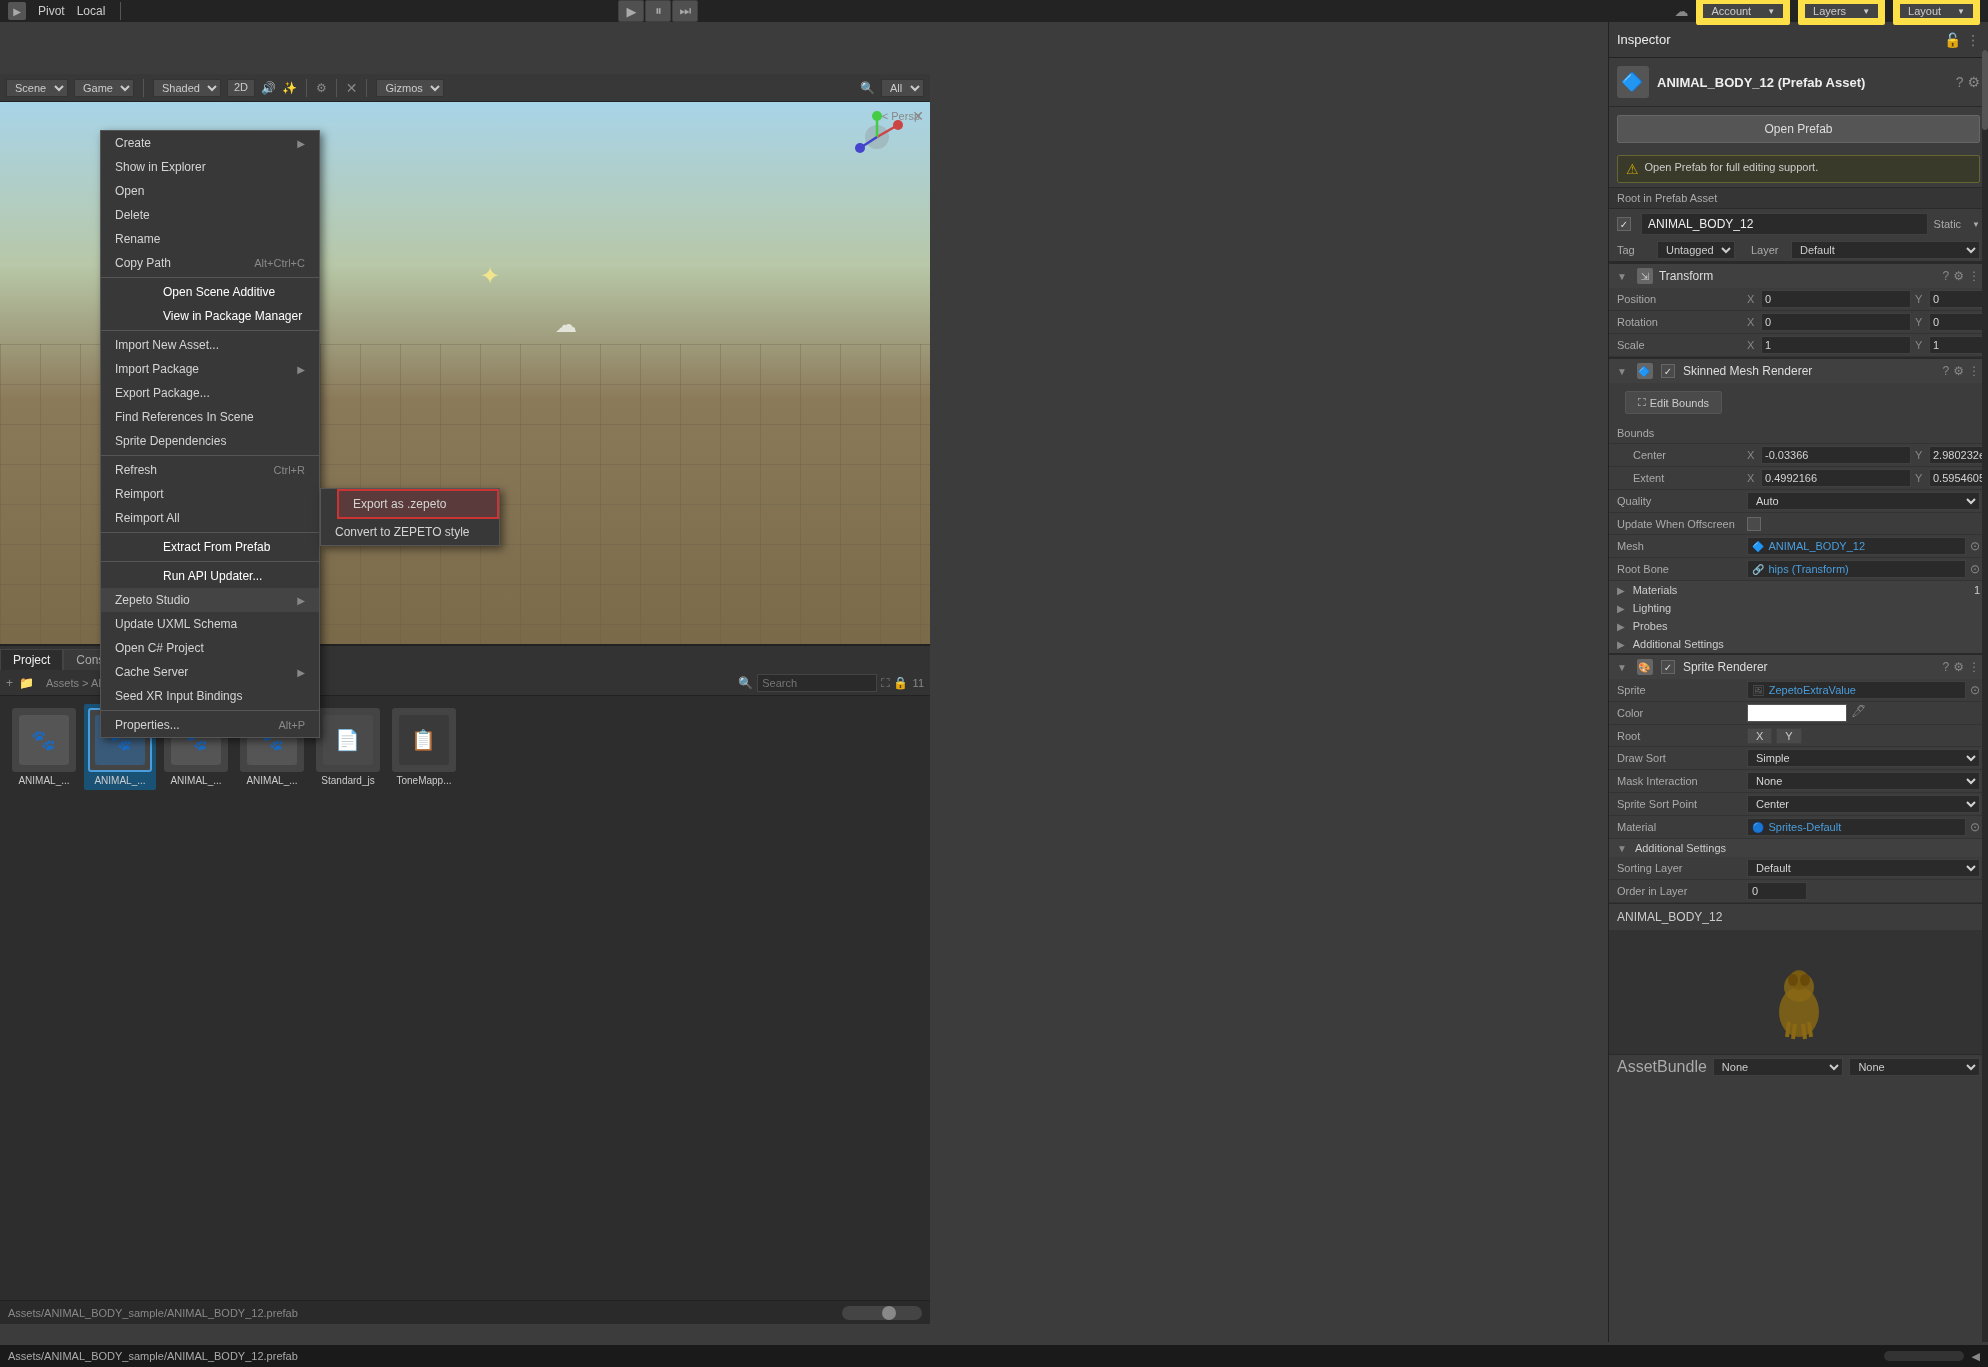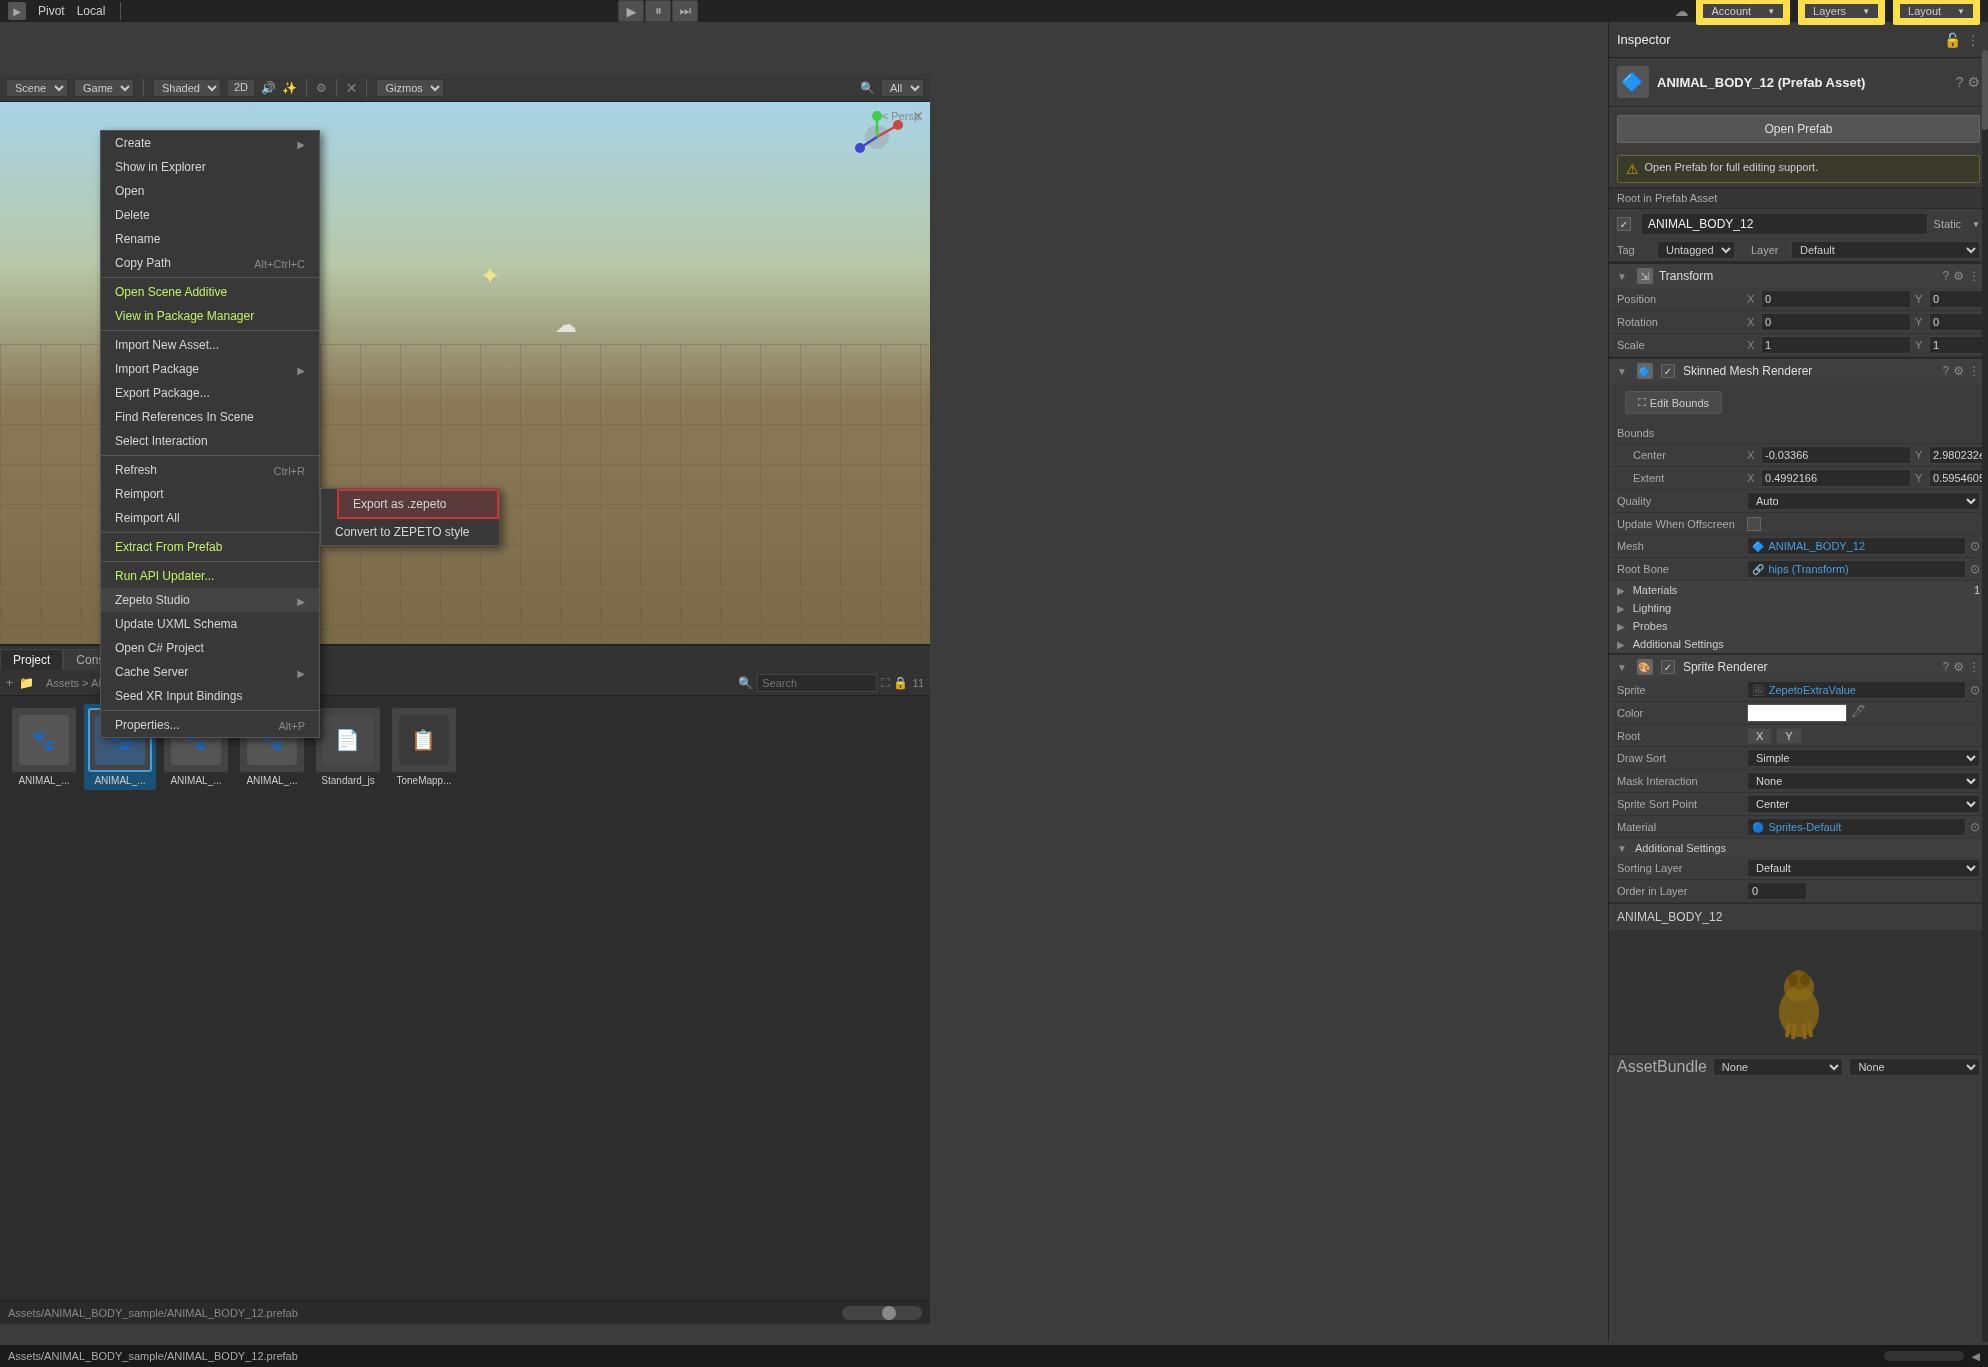--- a/index.html
+++ b/index.html
@@ -143,26 +143,26 @@
       width: 220px;
       background: #383838;
       border: 1px solid #555;
       box-shadow: 3px 3px 8px rgba(0,0,0,0.5);
       z-index: 200;
     }
     .ctx-item {
       padding: 5px 14px;
       cursor: pointer;
       display: flex;
-      align-items: flex-end;
+      align-items: center;
       justify-content: space-between;
       font-size: 12px;
       color: #d4d4d4;
     }
-    .ctx-item.disabled { color: #bef264; cursor: default; }
+    .ctx-item.disabled { color: #ffffff; cursor: default; margin-left: 48px; }
     .ctx-sep { height: 1px; background: #555; margin: 2px 0; }
     .ctx-arrow { color: #888; font-size: 10px; }
     .ctx-shortcut { color: #888; font-size: 11px; margin-left: auto; }
 
     
     .submenu {
       position: absolute;
       top: 488px; left: 320px;
       width: 180px;
       background: #383838;
@@ -749,21 +749,21 @@
     <span>Import Package</span>
     <span class="ctx-arrow">▶</span>
   </div>
   <div class="ctx-item">
     <span>Export Package...</span>
   </div>
   <div class="ctx-item">
     <span>Find References In Scene</span>
   </div>
   <div class="ctx-item">
-    <span>Select Interaction</span>
+    <span>Sprite Dependencies</span>
   </div>
   <div class="ctx-sep"></div>
   <div class="ctx-item">
     <span>Refresh</span>
     <span class="ctx-shortcut">Ctrl+R</span>
   </div>
   <div class="ctx-item">
     <span>Reimport</span>
   </div>
   <div class="ctx-item">

